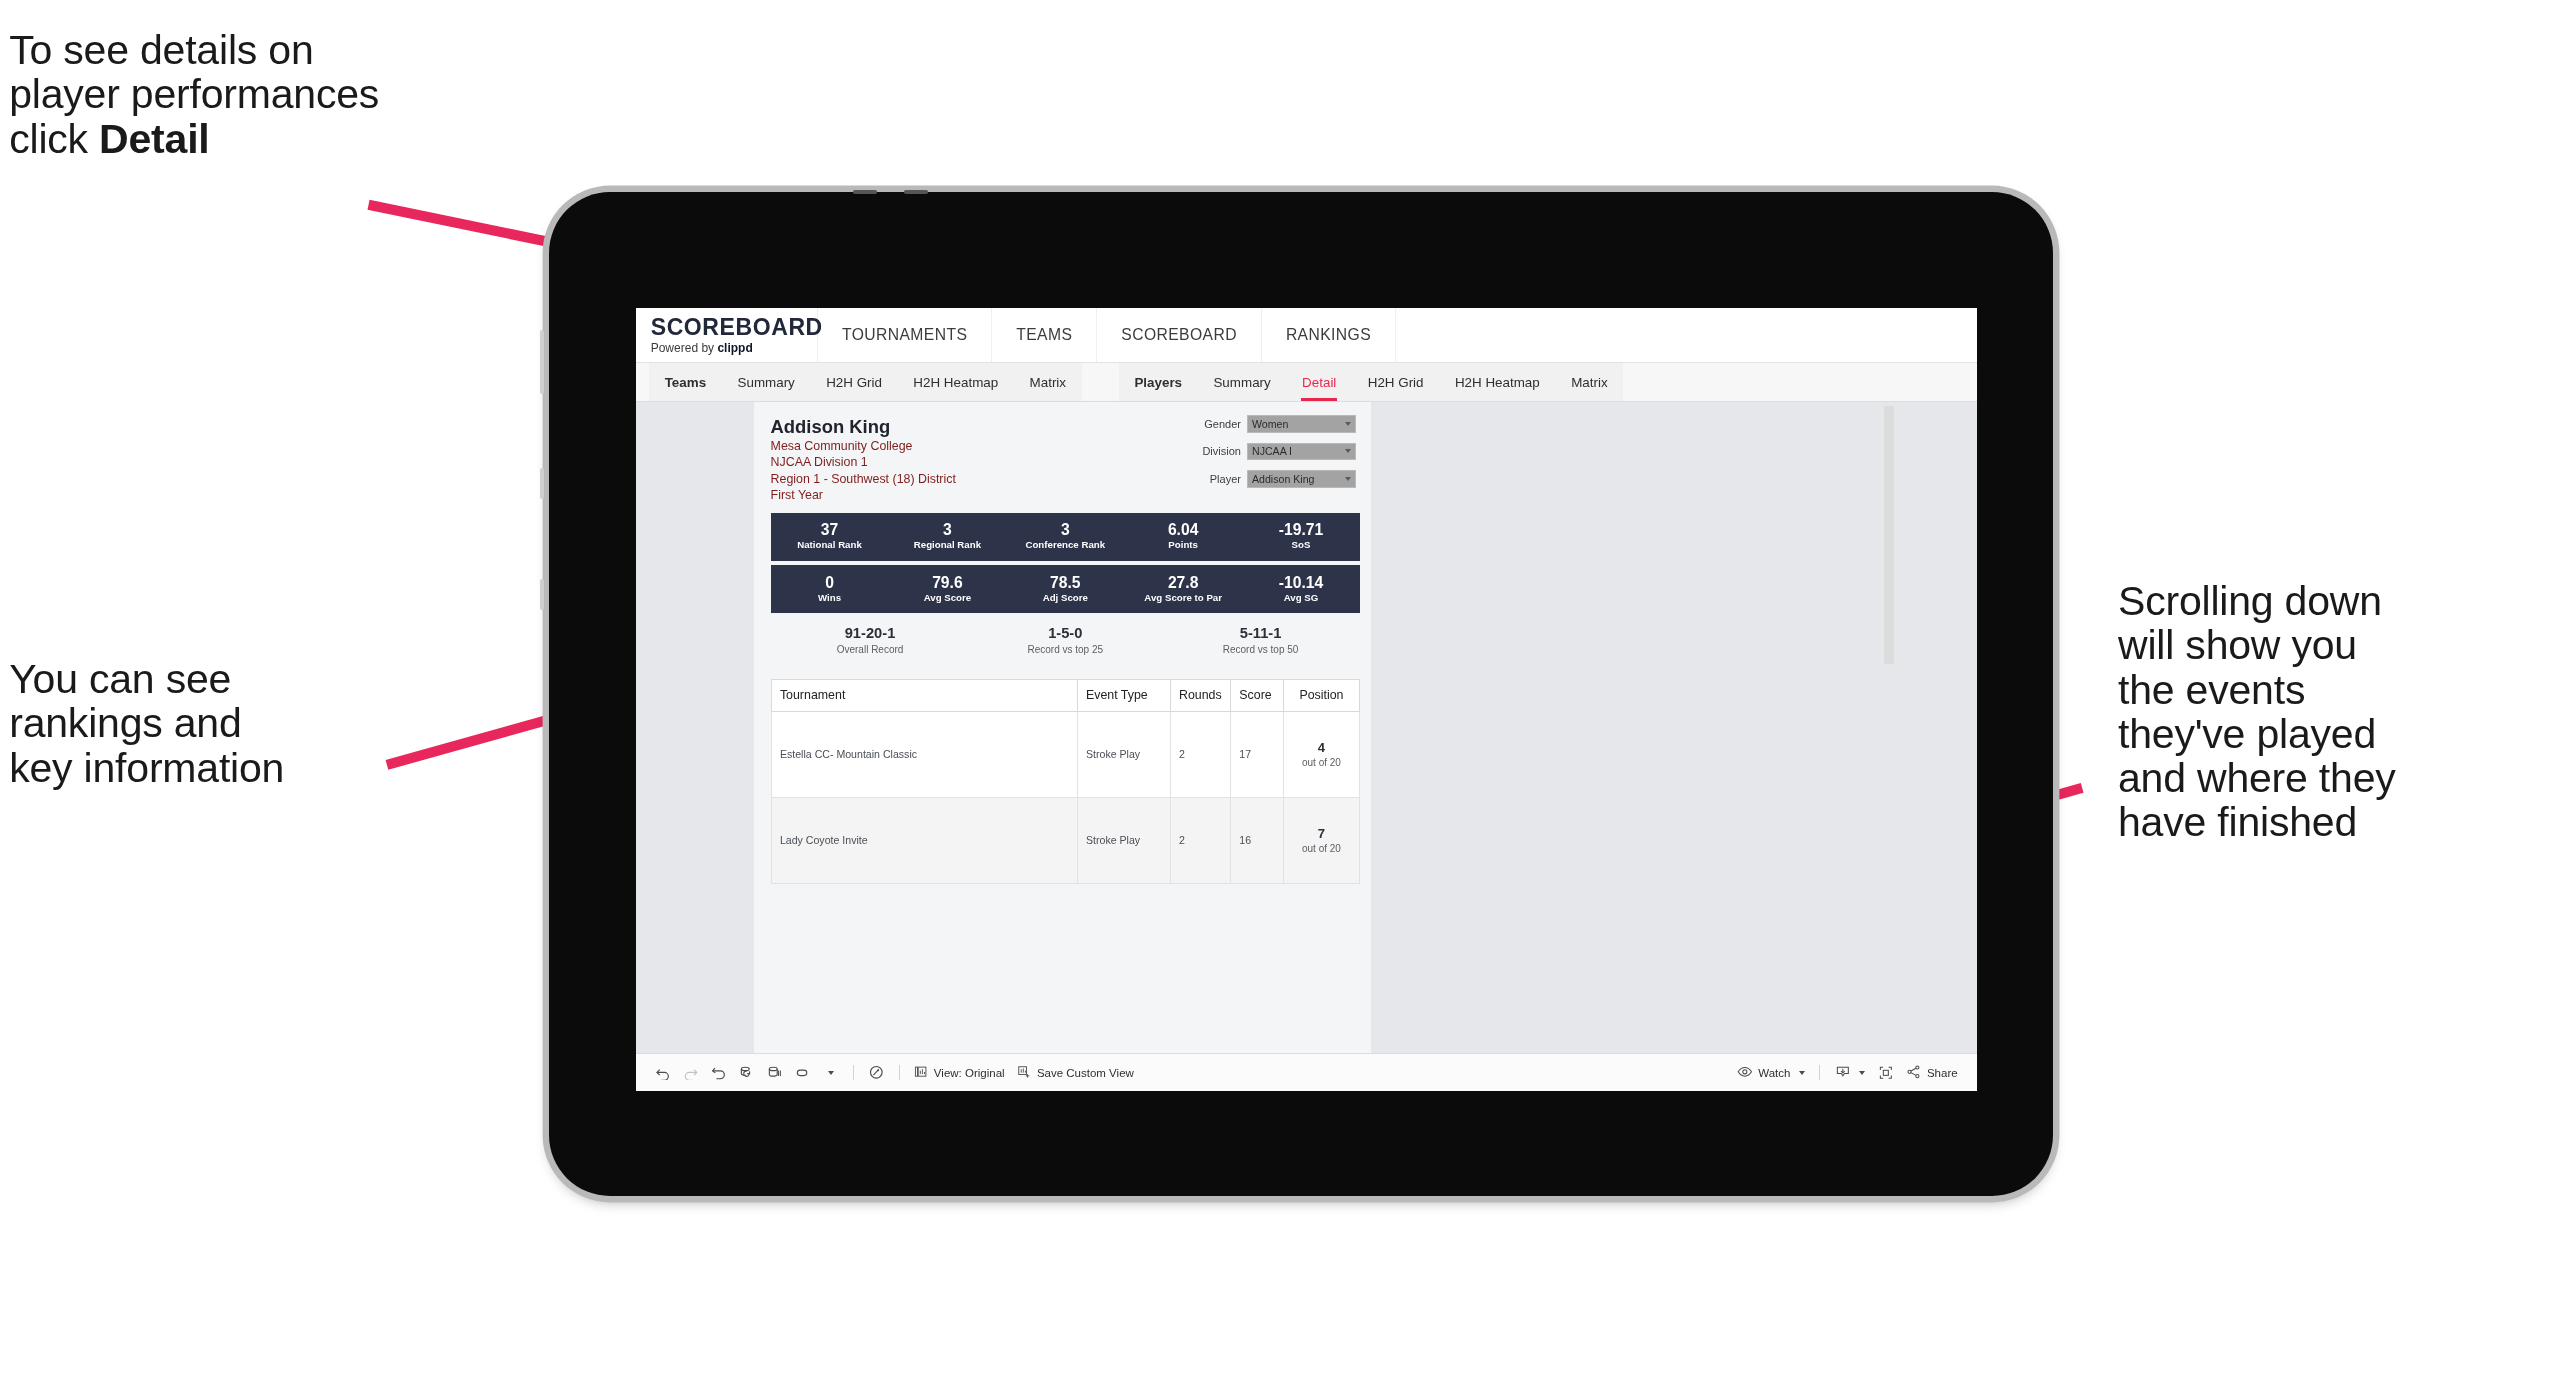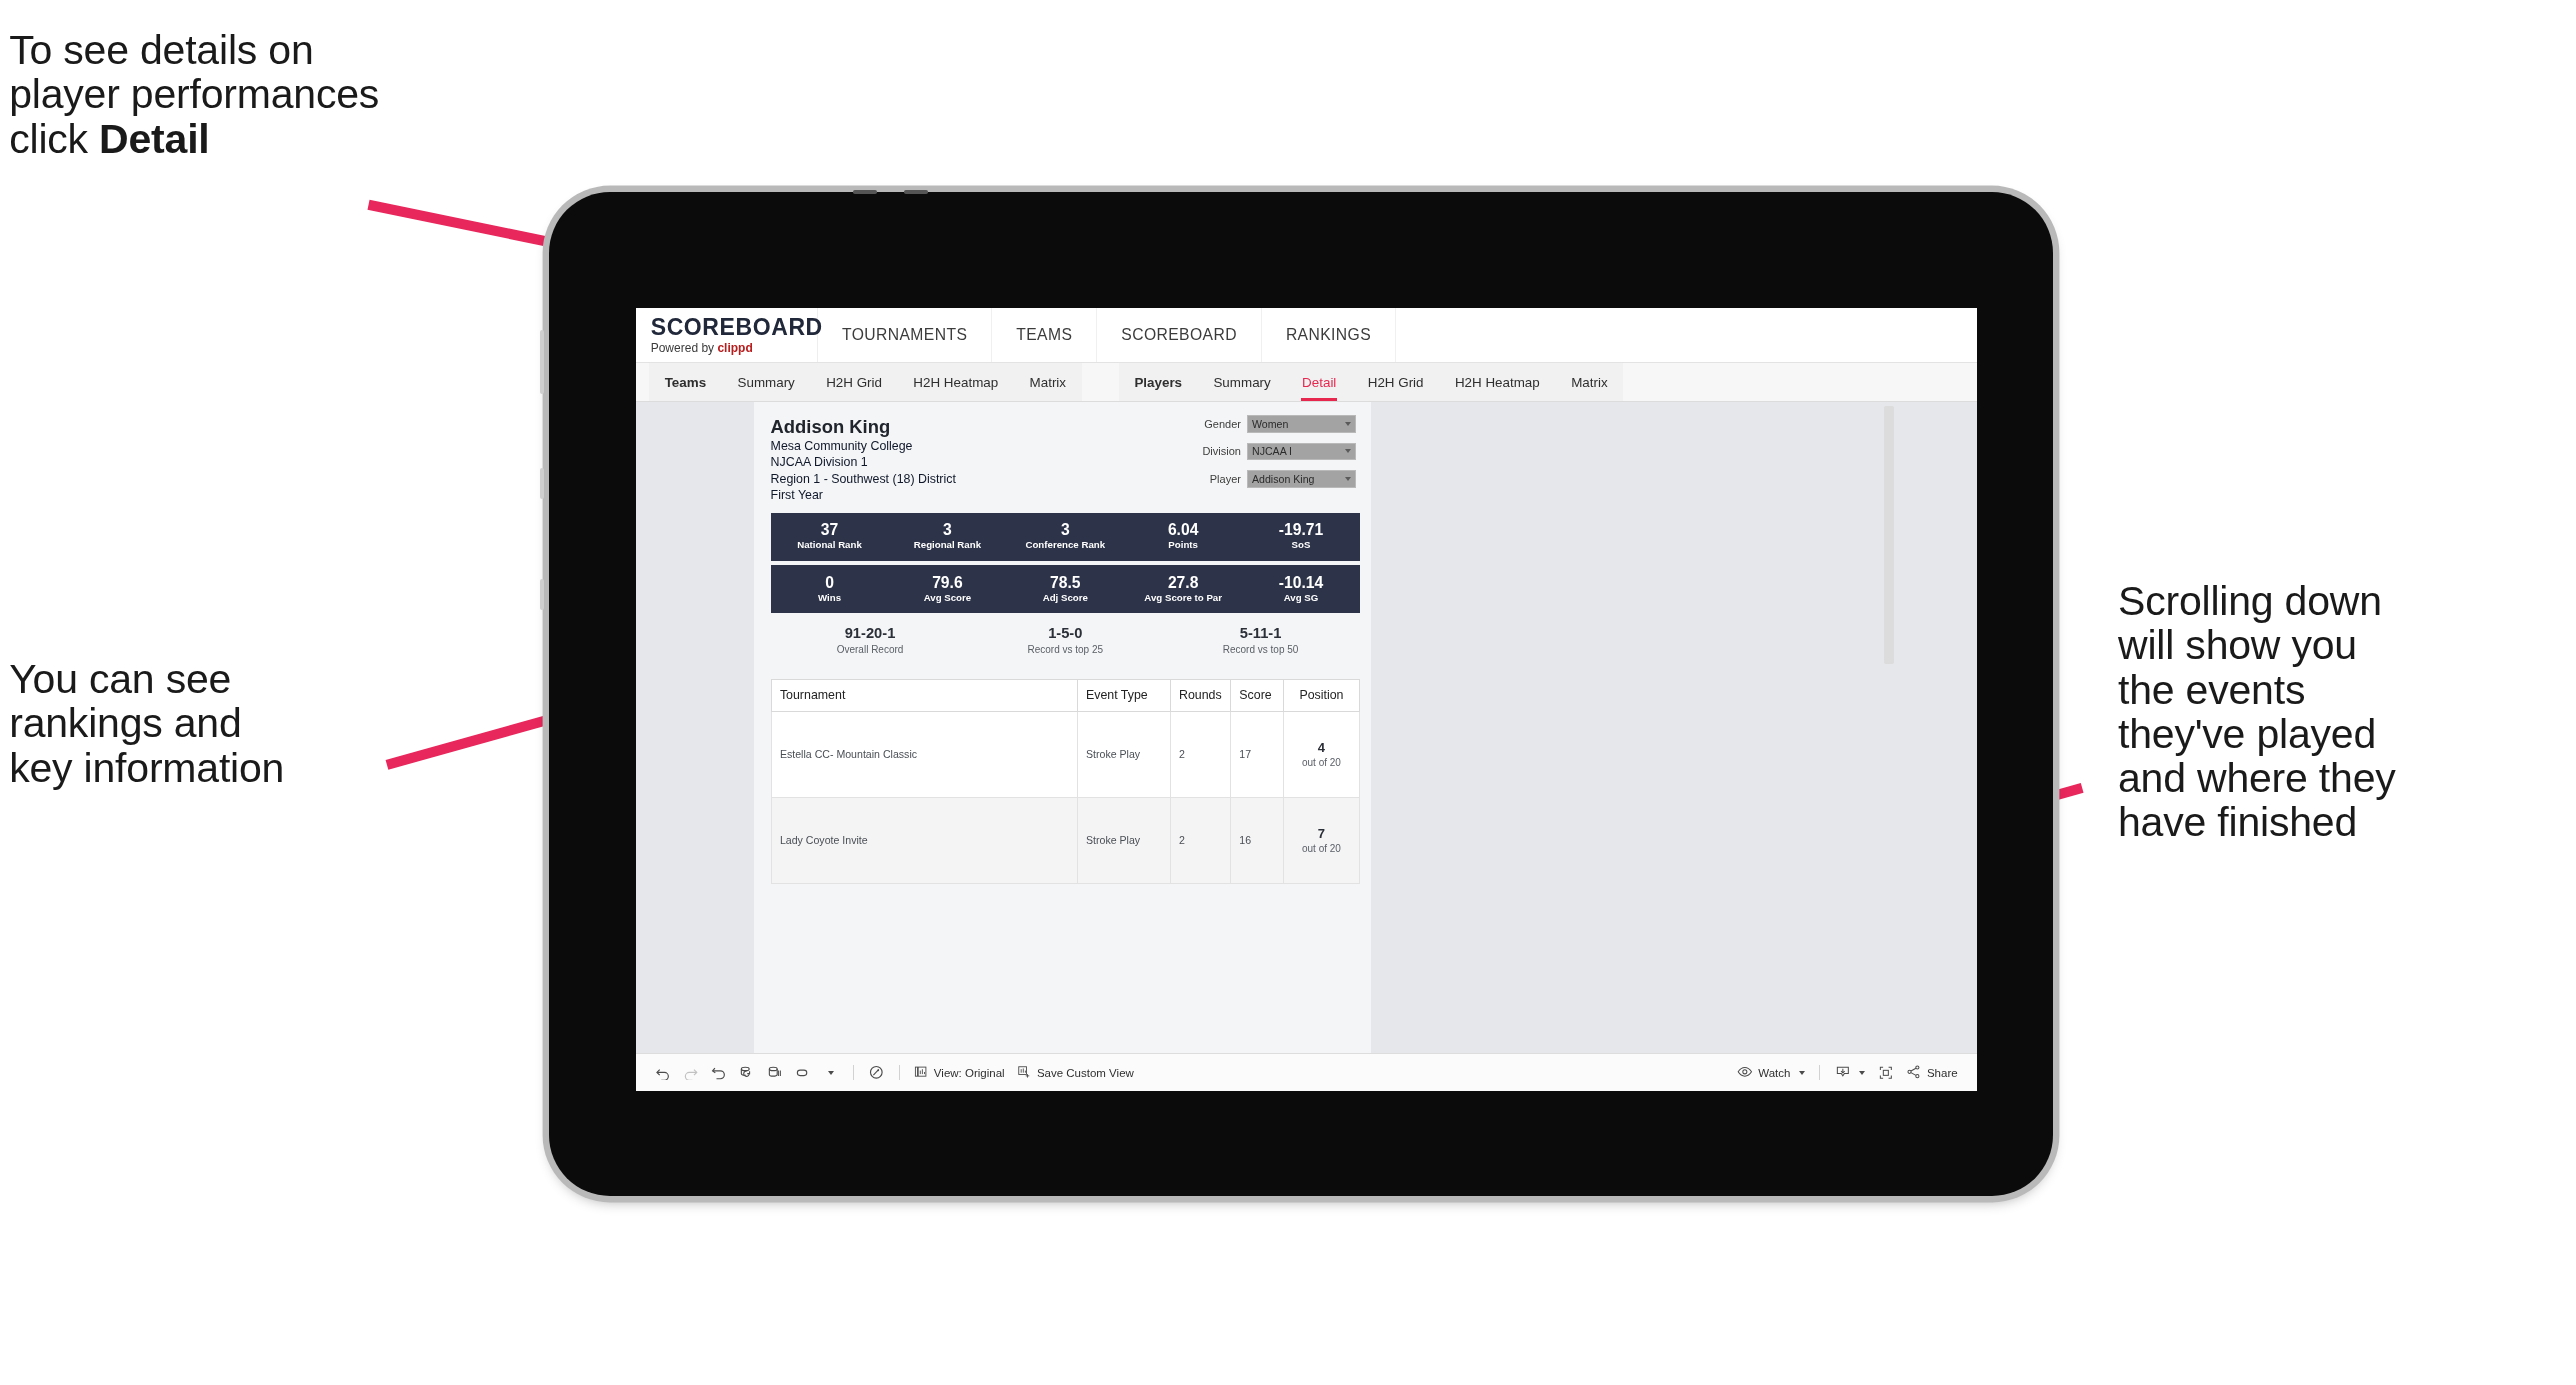--- a/index.html
+++ b/index.html
@@ -57,21 +57,21 @@
   }
   .brand {
     width: 182px; padding-left: 14.7px; display:flex; flex-direction:column;
     justify-content:center; border-right:0.9px solid #eeeeee;
   }
   .brand .bt {
     font-family:"Liberation Sans", sans-serif; font-weight:700; font-size:23px;
     letter-spacing:0.6px; color:#21283a; line-height:1;
   }
   .brand .bs { font-size:12px; color:#3b3b3b; margin-top:2.8px; line-height:1; }
-  .brand .bs .pink { color:#b91c1c; font-weight:700; }
+  .brand .bs .pink { color:#0f172a; font-weight:700; }
   .topnav { display:flex; align-items:center; }
   .topnav .ti {
     padding: 0 24px; height:100%; display:flex; align-items:center;
     font-size:15.7px; color:#3c3c3c; letter-spacing:0.4px;
     border-right:0.9px solid #f0f0f0;
   }
 
   
   .subnav {
     height: 39px; background:#f7f7f8; display:flex; align-items:stretch;
@@ -101,21 +101,21 @@
   .vscroll-track {
     position:absolute; right: 83px; top: 0; width: 10px; height: 651px; background:transparent;
   }
   .vscroll-thumb {
     position:absolute; right: 83px; top: 3.7px; width: 10px; height: 258px;
     background:#dcdcdc; border-radius:1.8px;
   }
 
   
   .p-name { font-size:18.4px; font-weight:700; color:#20242c; line-height:1.25; }
-  .p-line { font-size:12.4px; color:#0f172a; line-height:1.32; }
+  .p-line { font-size:12.4px; color:#7f1d1d; line-height:1.32; }
 
   
   .filters { position:absolute; right:14.7px; top:13px; width:171px; }
   .filter-row { display:flex; align-items:center; justify-content:flex-end; margin-bottom:10px; }
   .filter-label { font-size:11px; color:#3d3d3d; margin-right:6.4px; white-space:nowrap; }
   .filter-select {
     width: 109px; height: 17.5px; background:#a3a3a3; border:0.9px solid #b9b9b9;
     display:flex; align-items:center; padding: 0 3.7px; position:relative;
   }
   .filter-value { font-size:10.6px; color:#2b2b2b; white-space:nowrap; overflow:hidden; }

